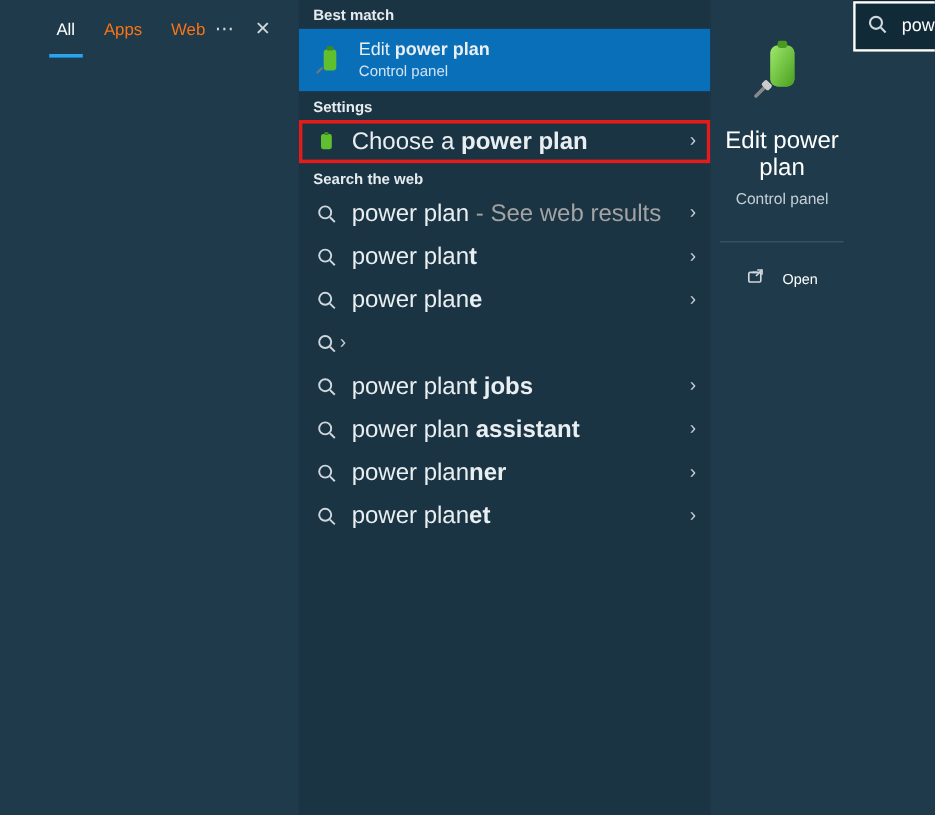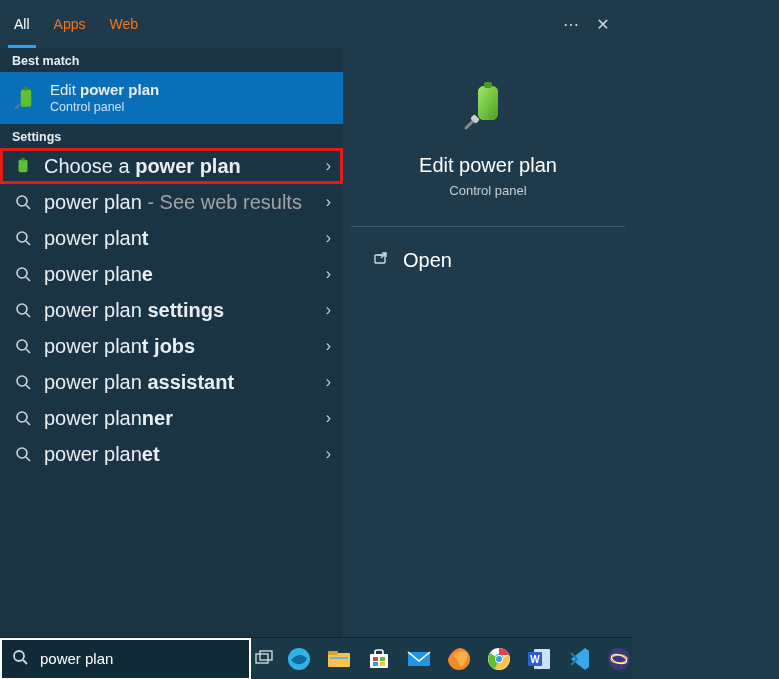--- a/index.html
+++ b/index.html
@@ -1,17 +1,17 @@
 <!DOCTYPE html>
 <html><head>
 <meta charset="utf-8">
 <style>
 * { margin: 0; padding: 0; box-sizing: border-box; font-family: "Segoe UI", sans-serif; }
 html, body { width: 779px; height: 679px; overflow: hidden; background: #1f3a4a; }
-.root { width: 633px; height: 679px; display: flex; flex-direction: column; color: #fff; }
+.root { width: 633px; height: 679px; display: flex; flex-direction: row; color: #fff; padding-left: 33px; }
 
 
 .topbar { height: 48px; display: flex; align-items: center; padding: 0 14px; }
 .tabs { display: flex; gap: 24px; align-items: center; height: 100%; }
 .tab { font-size: 14px; color: #f97316; cursor: pointer; position: relative; height: 100%; display: flex; align-items: center; }
 .tab.active { color: #fff; }
 .tab.active::after { content: ""; position: absolute; left: -6px; right: -6px; bottom: 0; height: 3px; background: #2aa3f2; }
 .more-caret { margin-left: 5px; font-size: 10px; }
 .spacer { flex: 1; }
 .tb-icon { width: 32px; height: 32px; display: flex; align-items: center; justify-content: center; color: #cfd7dc; font-size: 16px; cursor: pointer; }
@@ -40,21 +40,21 @@
 .row.outlined { outline: 3px solid #e21b1b; outline-offset: -3px; }
 
 
 .preview { display: flex; flex-direction: column; align-items: center; text-align: center; }
 .preview-icon { width: 56px; height: 56px; margin-top: 12px; margin-bottom: 18px; }
 .preview-title { font-size: 20px; font-weight: 400; margin-bottom: 6px; }
 .preview-sub { font-size: 13px; color: #c4cfd5; margin-bottom: 28px; }
 .preview-hr { width: 100%; height: 1px; background: #3b5a6b; margin-bottom: 16px; }
 .action-row { display: flex; align-items: center; gap: 16px; width: 100%; padding: 6px 22px; cursor: pointer; }
 .action-row .aicon { font-size: 13px; color: #cfd7dc; }
-.action-row .alabel { font-size: 20px; }
+.action-row .alabel { font-size: 12px; }
 
 
 .taskbar { height: 42px; background: #1b3a49; display: flex; align-items: center; border-top: 1px solid #0d2431; }
 .searchbox { width: 284px; height: 42px; background: #102a38; border: 2px solid #fff; display: flex; align-items: center; padding: 0 10px; }
 .searchbox .sicon { color: #cfd7dc; margin-right: 12px; font-size: 15px; }
 .searchbox input { flex: 1; background: transparent; border: none; outline: none; color: #fff; font-size: 15px; font-family: inherit; }
 .taskview { width: 42px; height: 42px; display: flex; align-items: center; justify-content: center; cursor: pointer; color: #cfd7dc; }
 .apps { display: flex; align-items: center; height: 100%; padding-left: 8px; gap: 12px; }
 .appbtn { width: 28px; height: 28px; border-radius: 3px; cursor: pointer; display: flex; align-items: center; justify-content: center; }
 
@@ -111,20 +111,21 @@
             <rect x="5" y="3" width="10" height="14" rx="2" fill="#5fbf2e"></rect>
             <rect x="8" y="1" width="4" height="3" rx="1" fill="#3e8a1d"></rect>
           </svg>
         </div>
         <div class="rtext">
           <span>Choose a </span><span class="bold">power plan</span>
         </div>
         <div class="chev">›</div>
       </div>
 
+      <div class="section-h">Search the web</div>
 
       <div class="row">
         <div class="ricon">
           <svg width="16" height="16" viewBox="0 0 16 16" fill="none" stroke="#cfd7dc" stroke-width="1.6">
               <circle cx="7" cy="7" r="5"></circle>
               <line x1="11" y1="11" x2="15" y2="15"></line>
             </svg>
         </div>
         <div class="rtext"><span>power plan</span><span class="dim"> - See web results</span></div>
         <div class="chev">›</div>
@@ -152,21 +153,20 @@
         <div class="chev">›</div>
       </div>
 
       <div class="row">
         <div class="ricon">
             <svg width="16" height="16" viewBox="0 0 16 16" fill="none" stroke="#cfd7dc" stroke-width="1.6">
               <circle cx="7" cy="7" r="5"></circle>
               <line x1="11" y1="11" x2="15" y2="15"></line>
             </svg>
           </div>
-        <div class="rtext"><span>power plan </span><span class="bold">settings</span></div>
         <div class="chev">›</div>
       </div>
 
       <div class="row">
         <div class="ricon">
             <svg width="16" height="16" viewBox="0 0 16 16" fill="none" stroke="#cfd7dc" stroke-width="1.6">
               <circle cx="7" cy="7" r="5"></circle>
               <line x1="11" y1="11" x2="15" y2="15"></line>
             </svg>
           </div>

